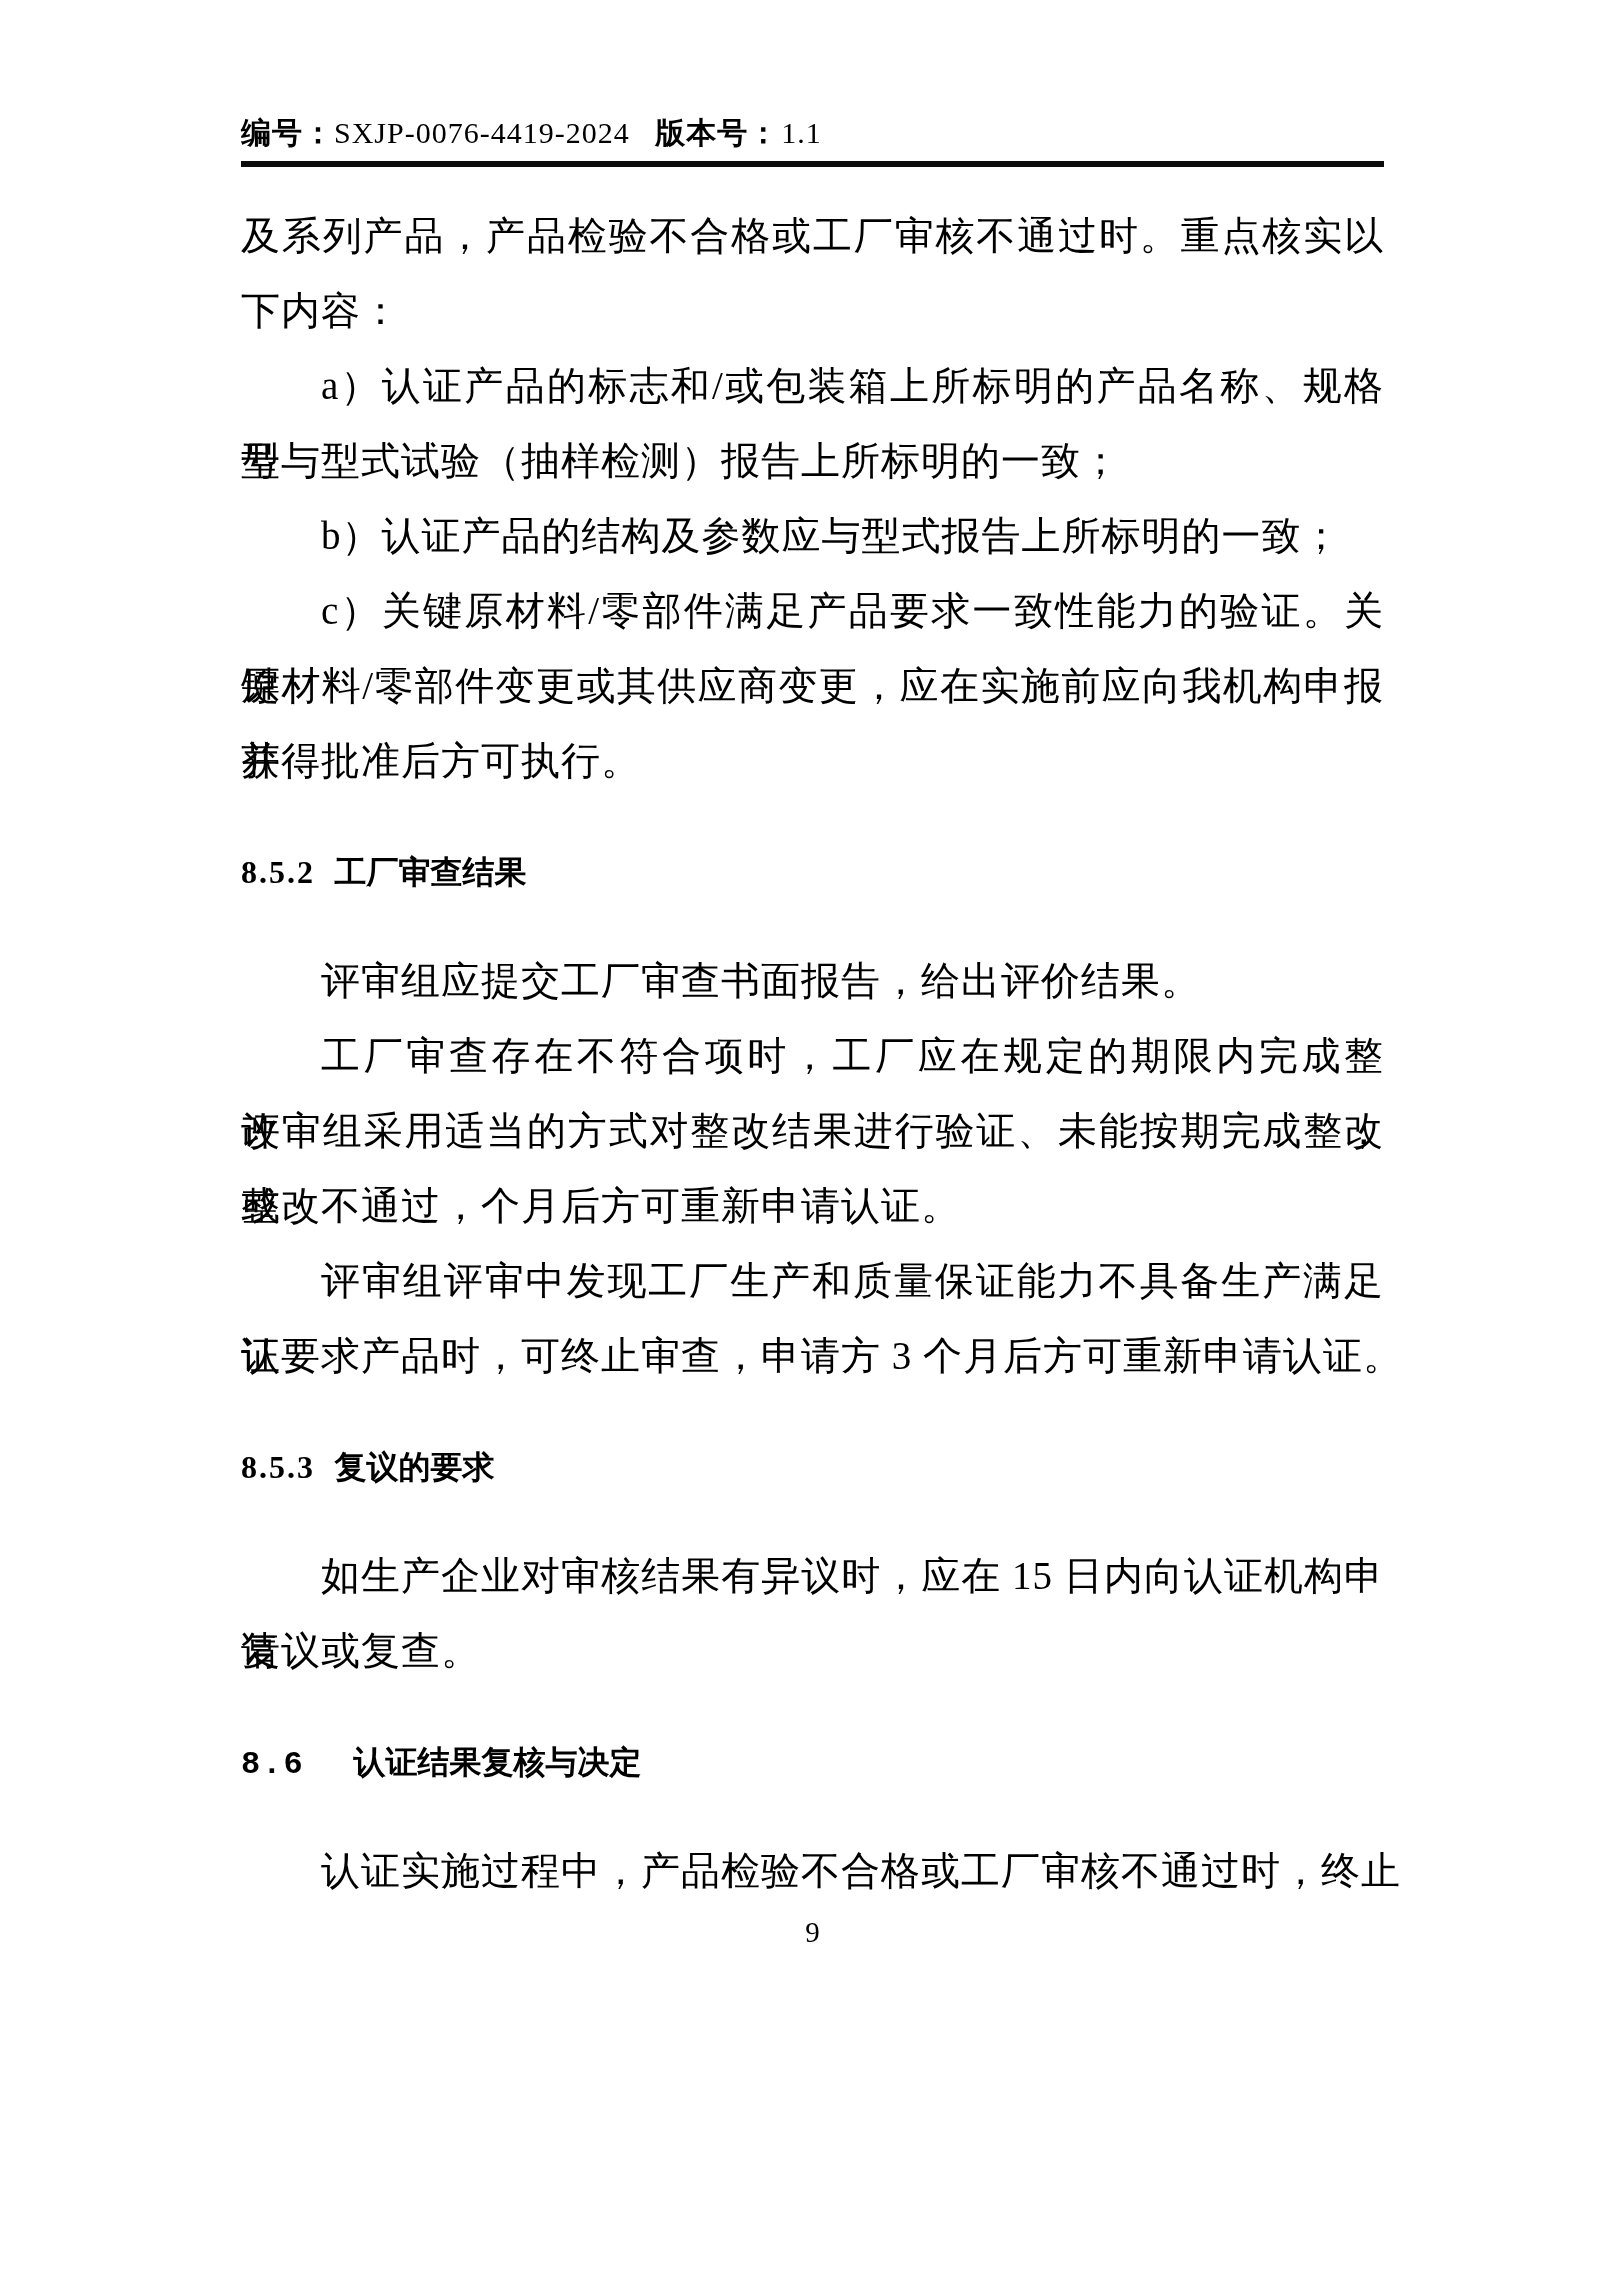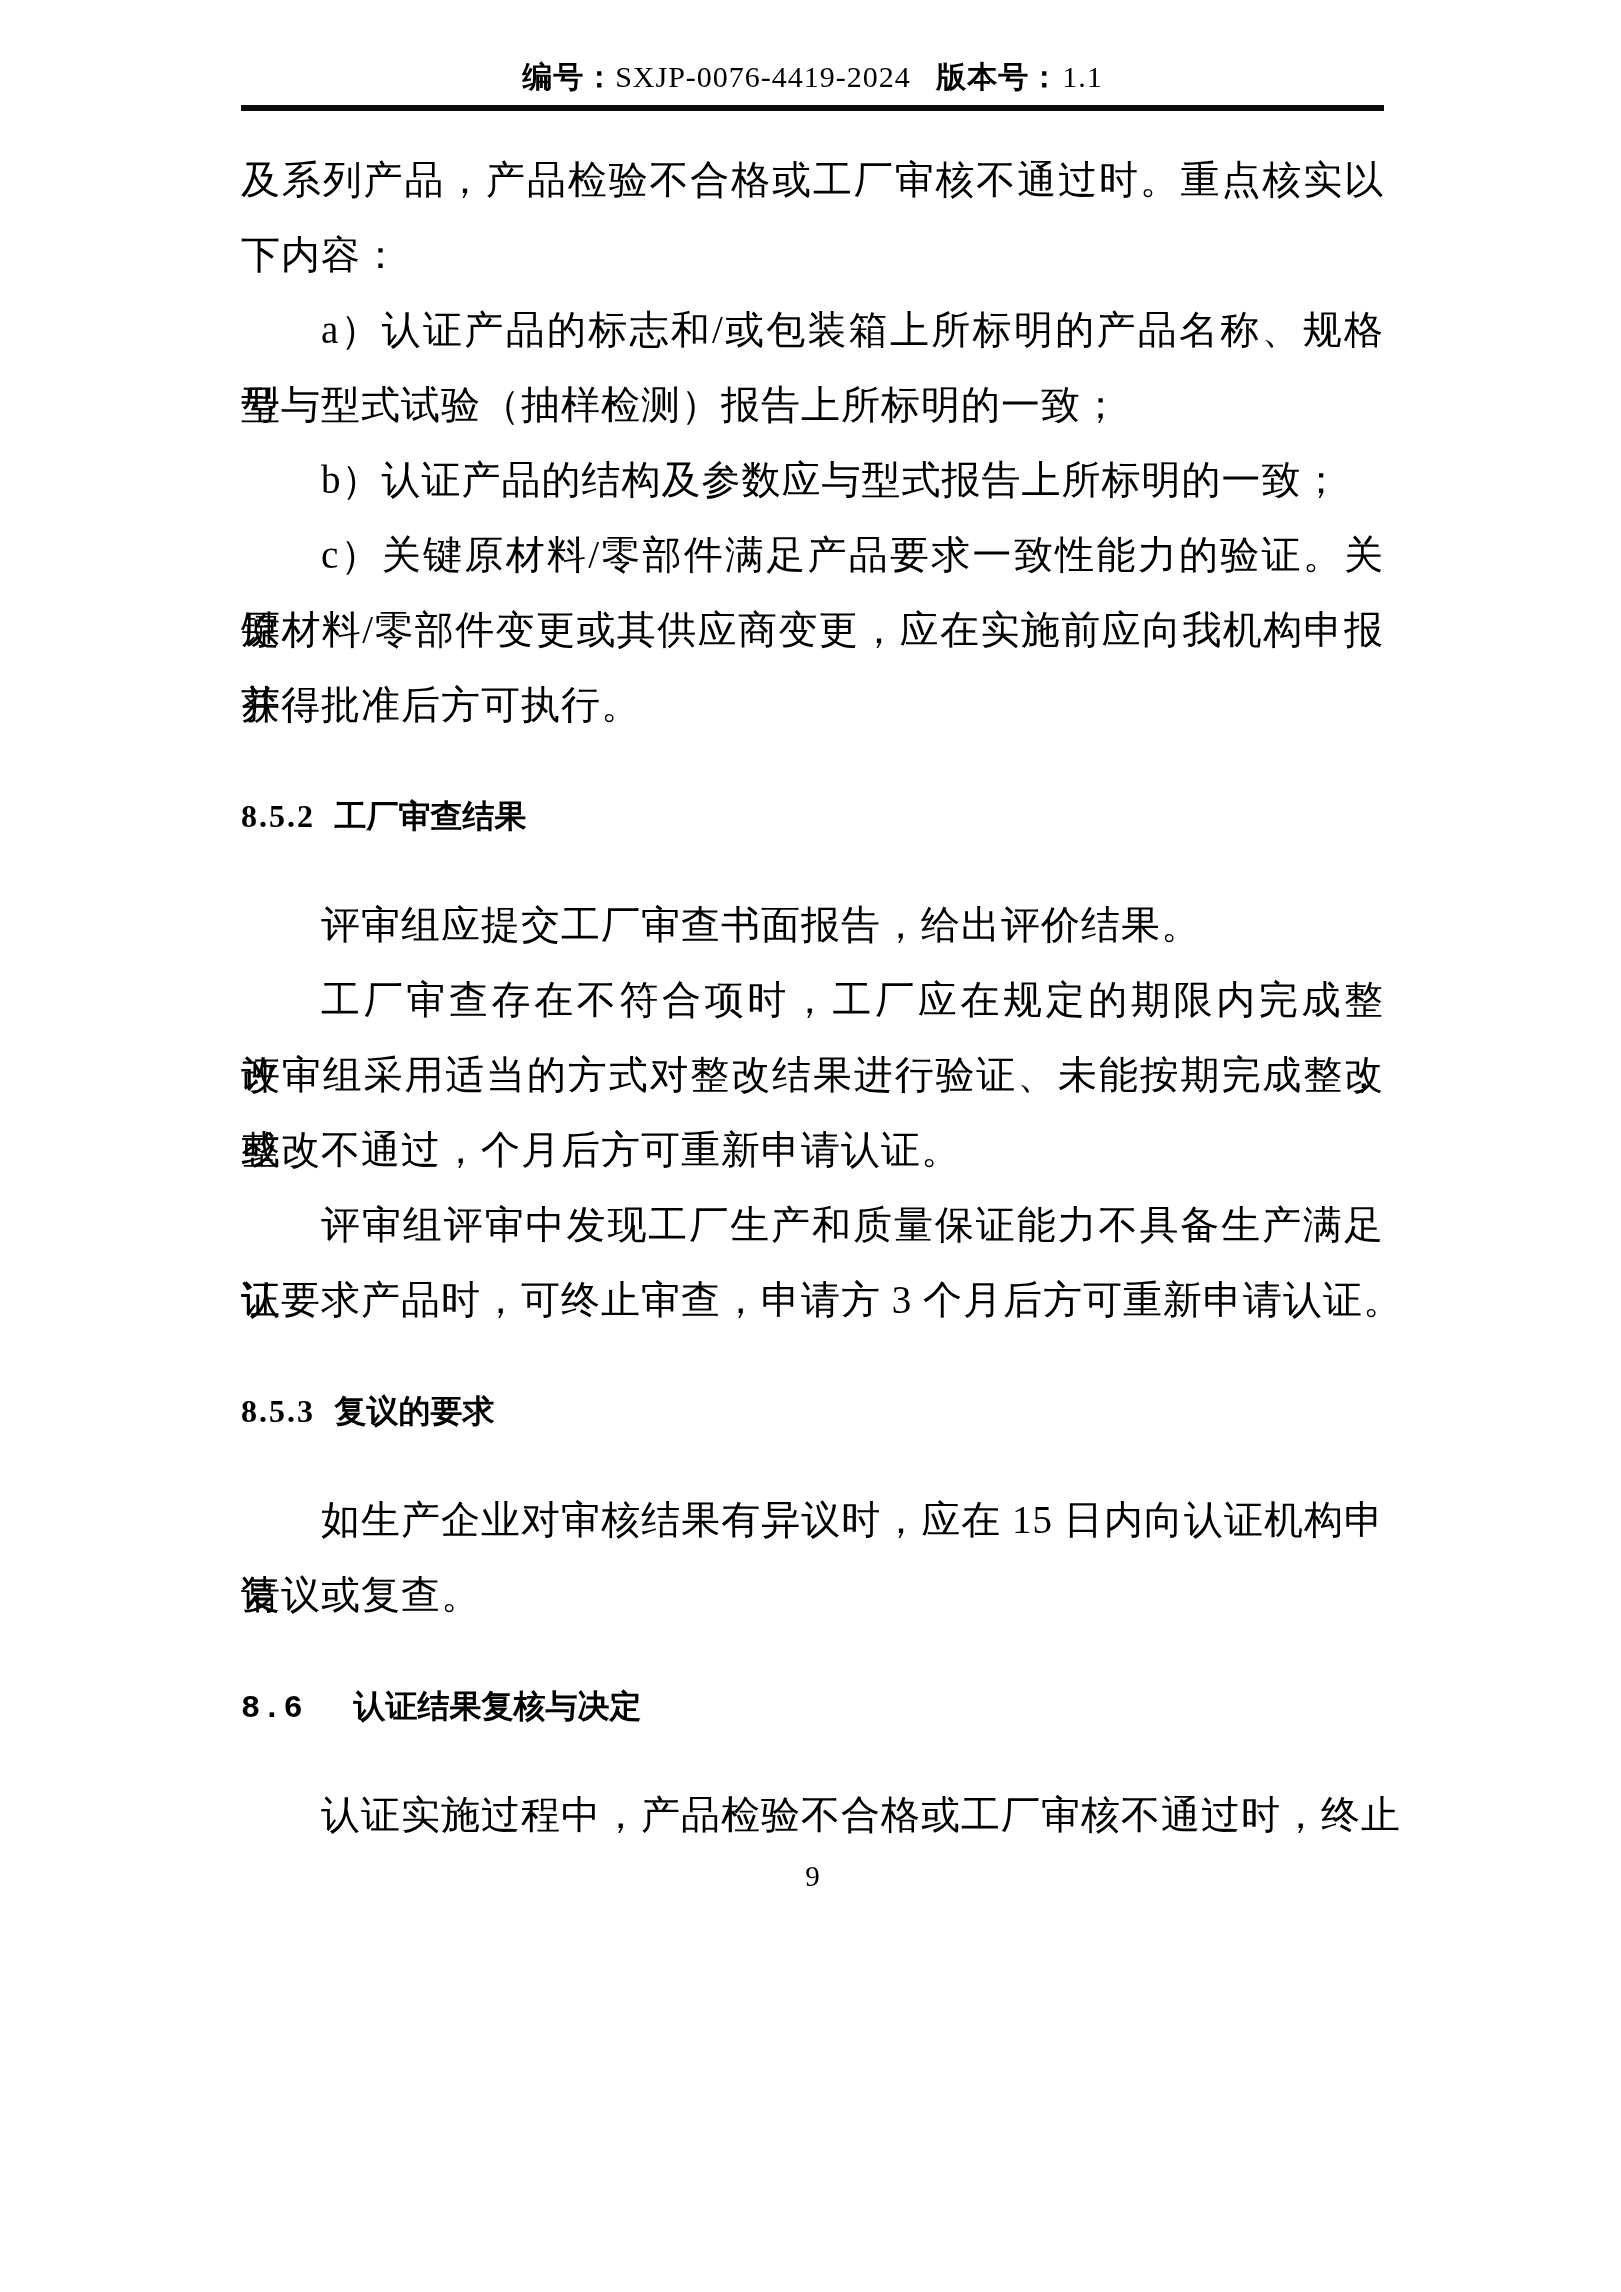--- a/index.html
+++ b/index.html
@@ -13,22 +13,22 @@
     position: relative;
   }
   .page {
     width: 1621px;
     height: 2293px;
     box-sizing: border-box;
     padding: 0 237px 0 241px;
   }
   
   .doc-header {
-    margin-top: 54px;
-    text-align: center;
+    margin-top: 110px;
+    text-align: left;
     font-size: 30px;
     line-height: 45px;
     white-space: nowrap;
   }
   .doc-header .hlabel {
     font-weight: bold;
     font-family: "Liberation Sans", "DejaVu Sans", sans-serif;
     letter-spacing: 1px;
   }
   .doc-header .hvalue {

